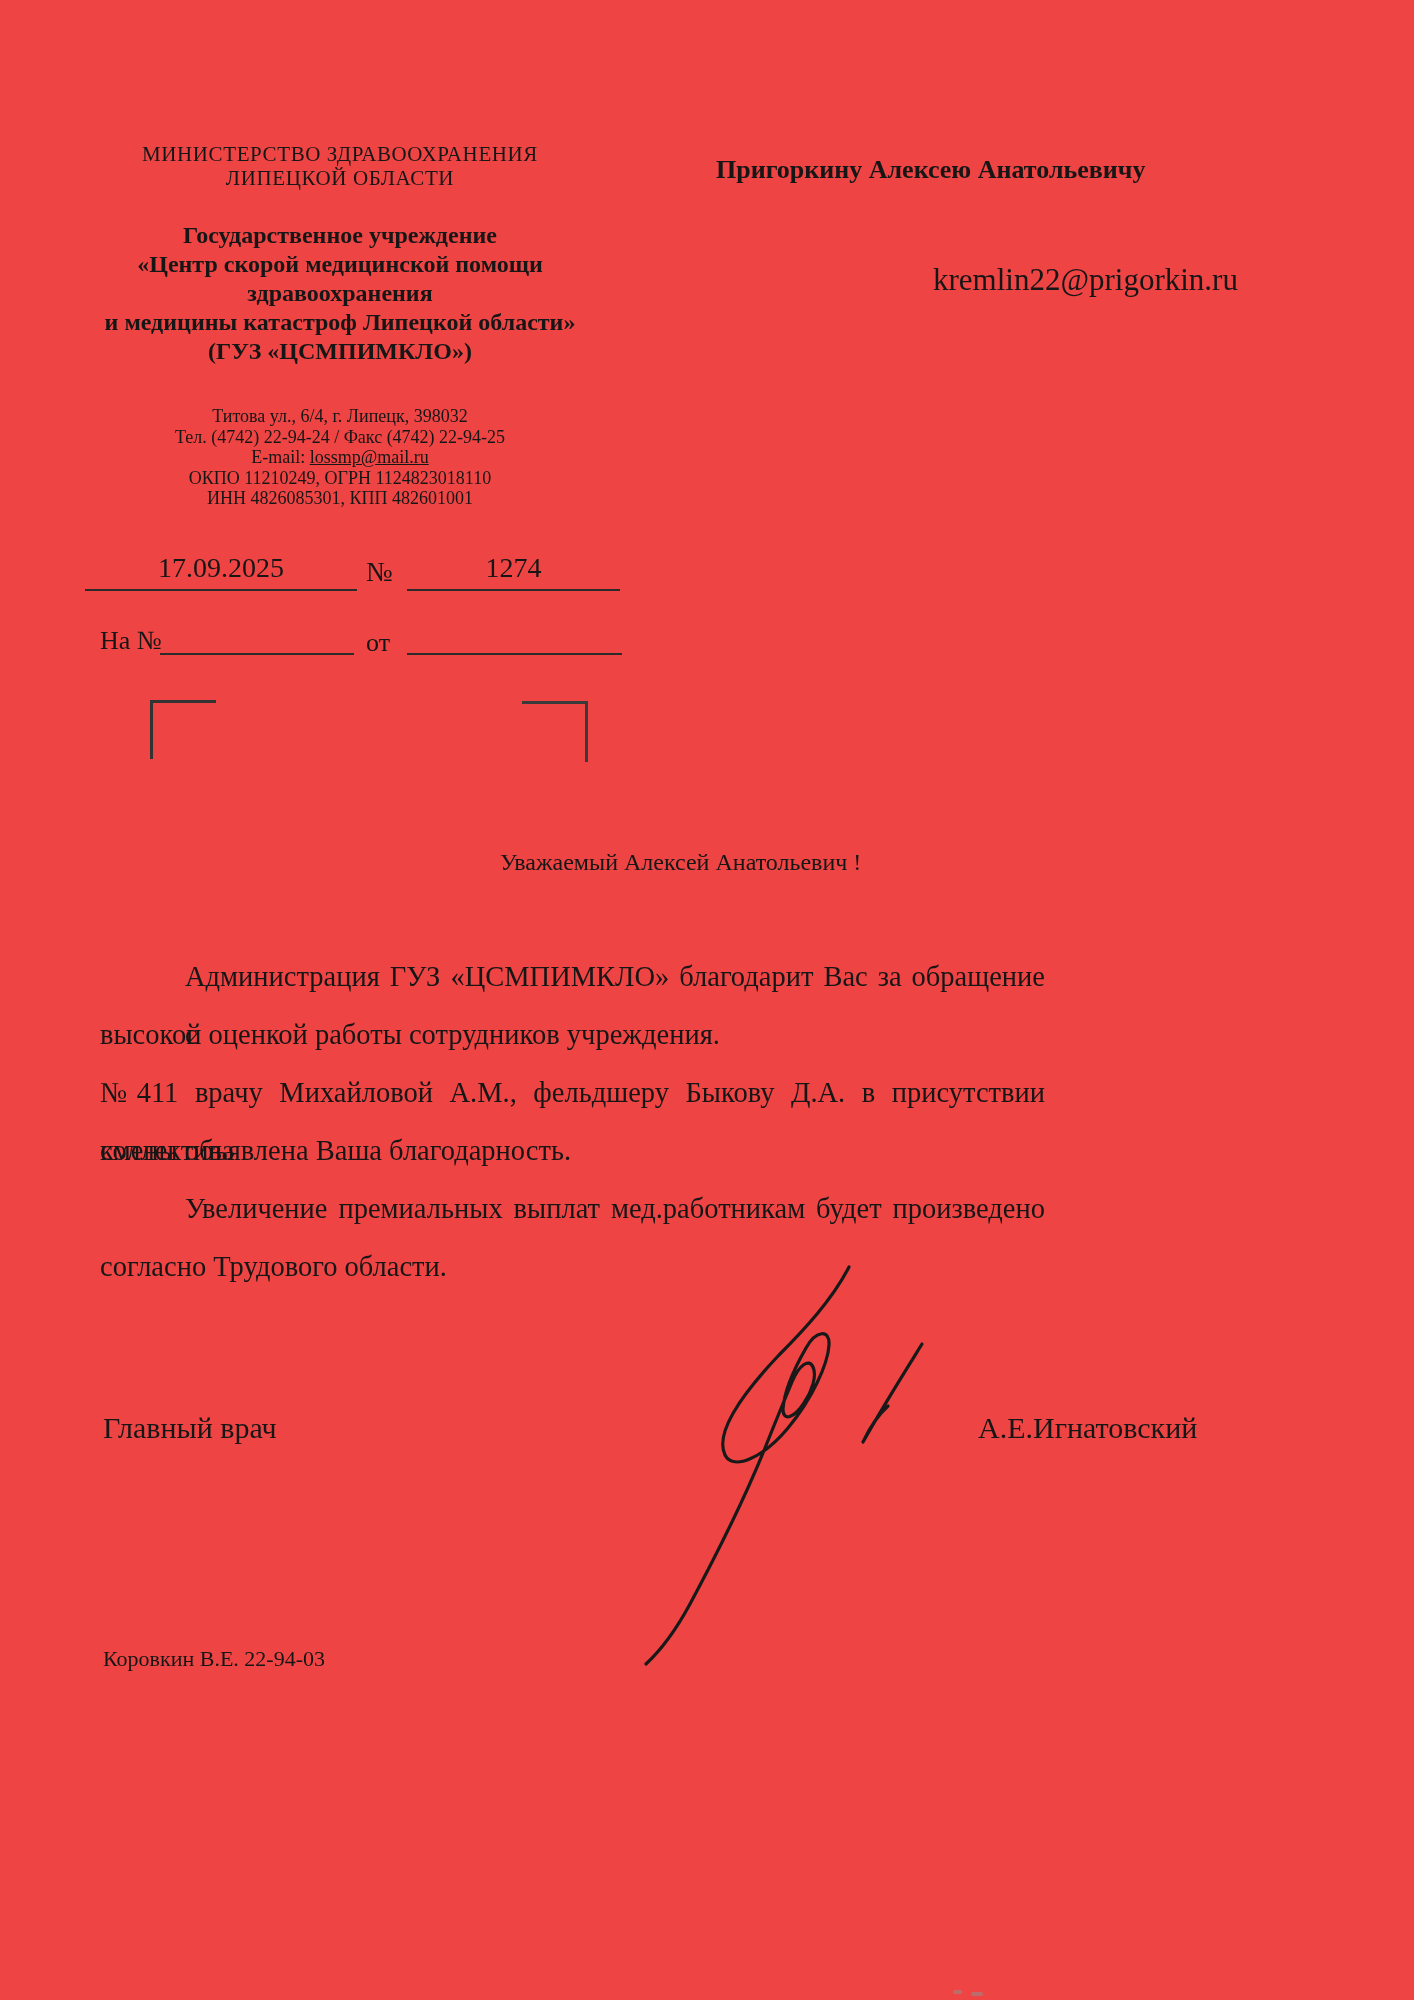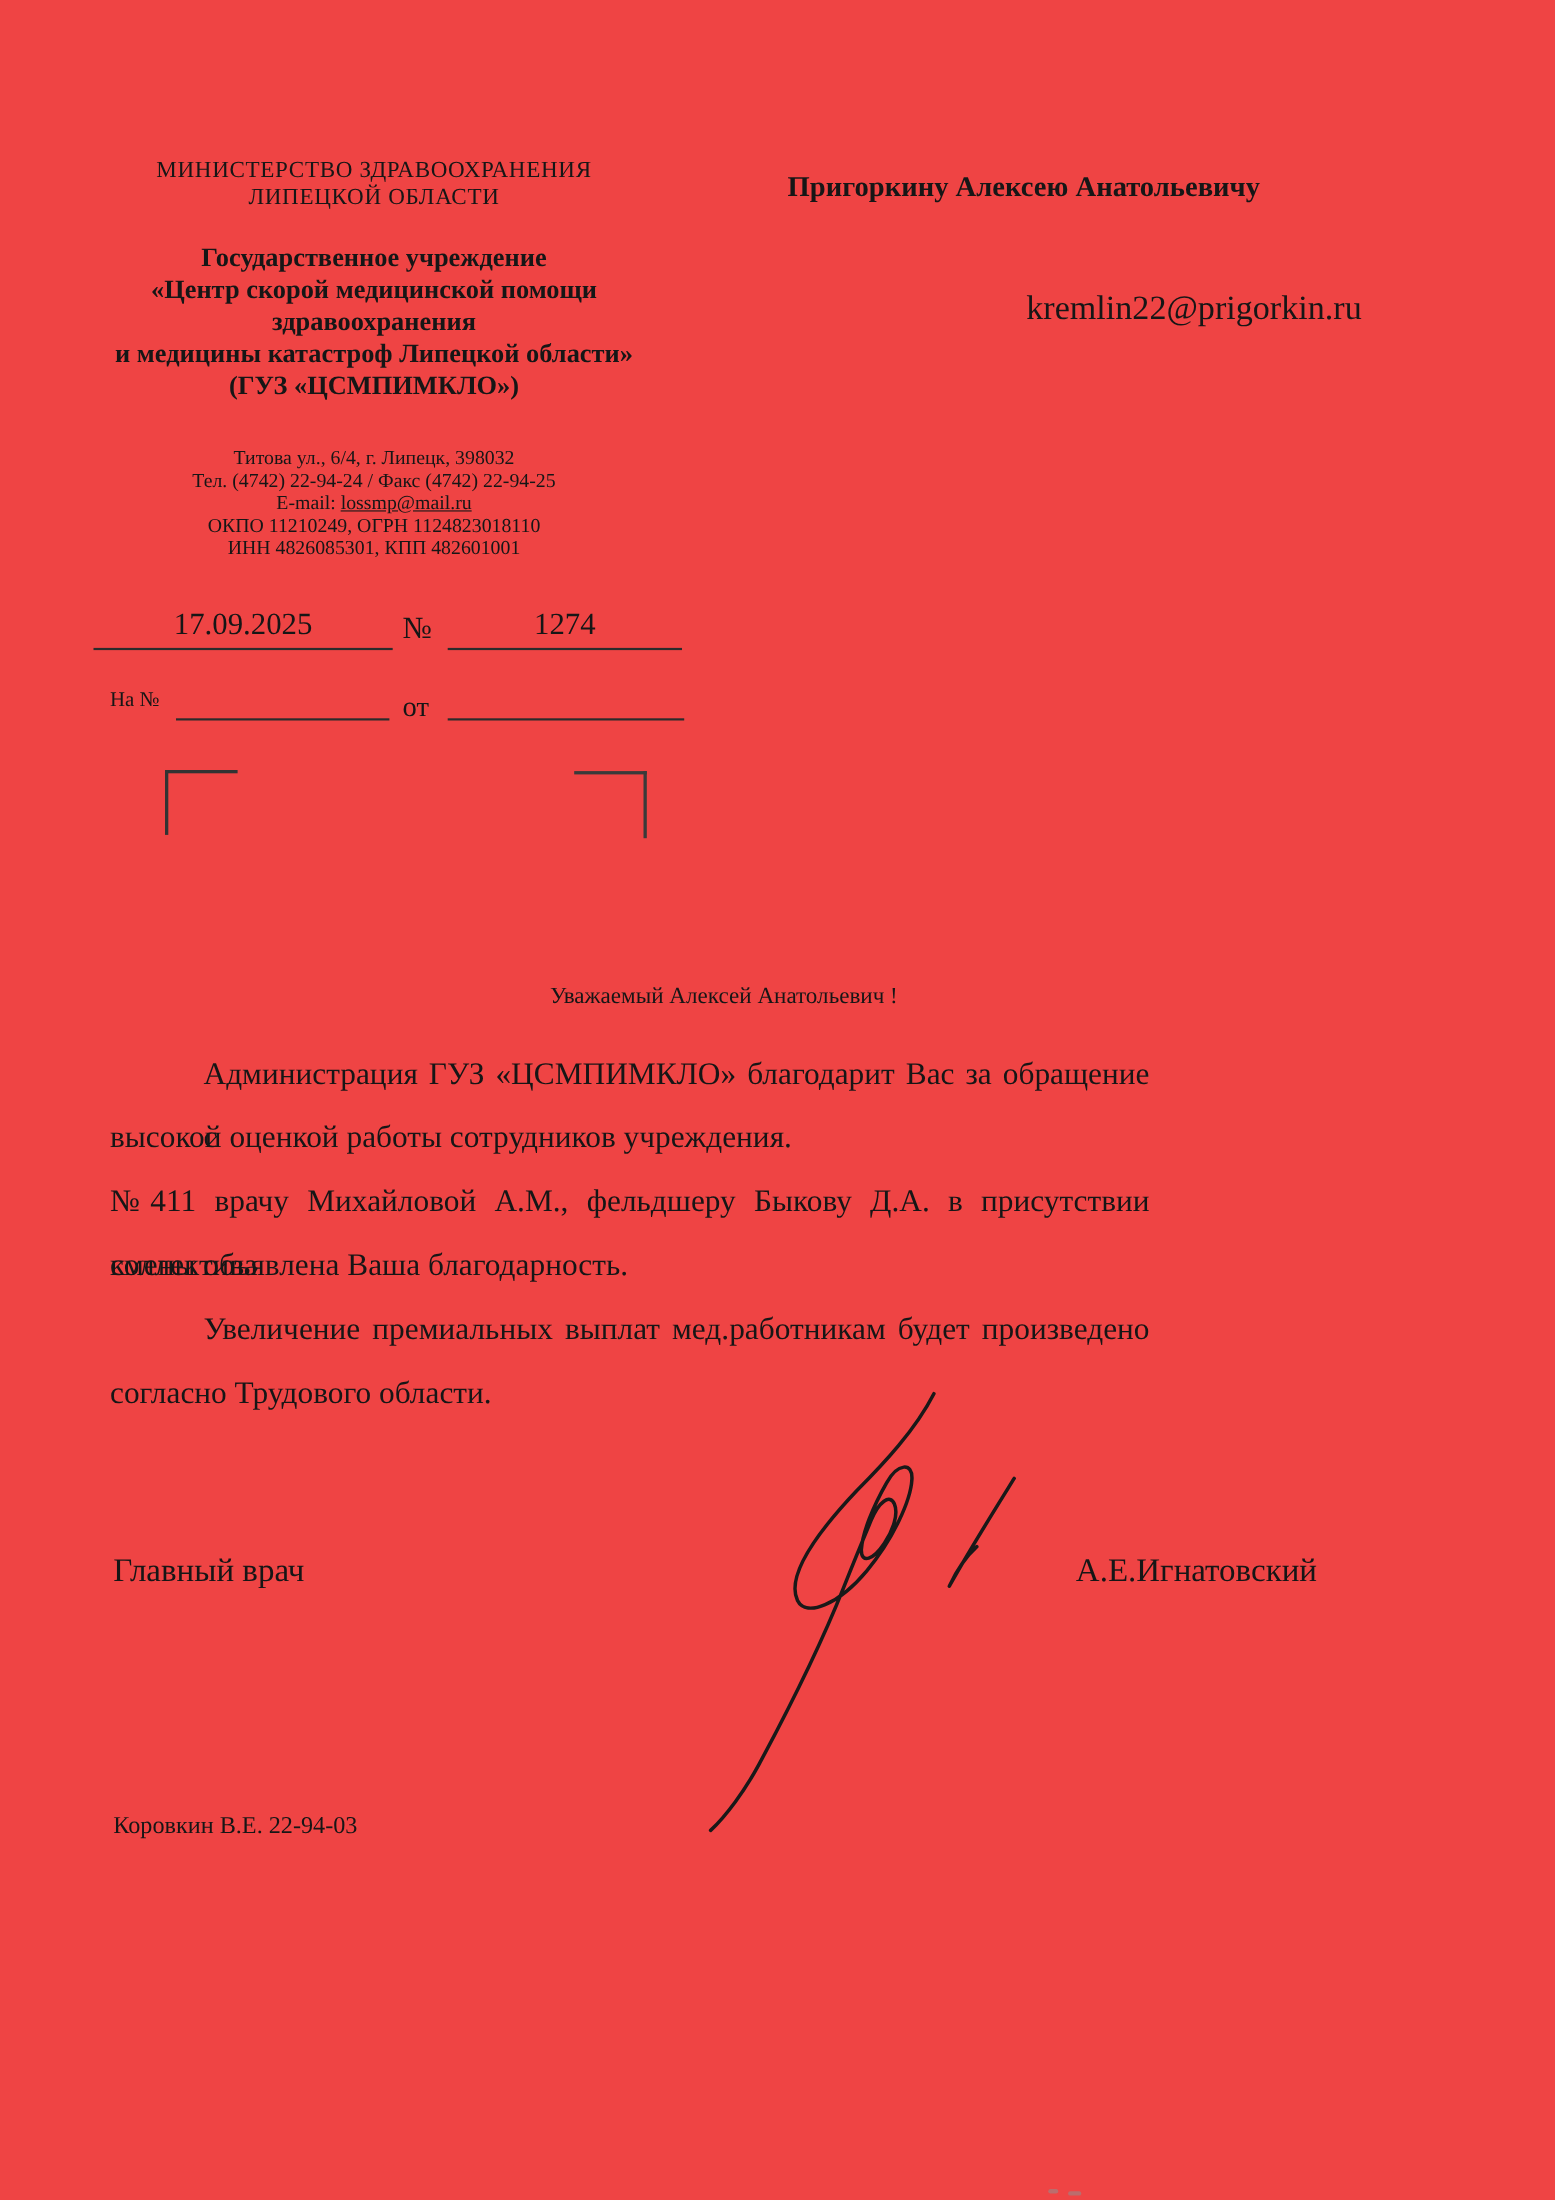--- a/index.html
+++ b/index.html
@@ -20,34 +20,34 @@
   
   .recipient-name  { left:716px; top:155px; font-size:26px;font-weight:bold; }
   .recipient-email { left:933px; top:262px; font-size:31px; }
 
   
   .ref { font-size:28px; }
   .fld { display:inline-block; text-align:center; border-bottom:2px solid #2b2b2b; padding-bottom:5px; }
   .u-date { left:85px;  top:552px; width:272px; }
   .no-label { left:366px; top:556px; }
   .u-num  { left:407px; top:552px; width:213px; }
-  .na-label { left:100px; top:626px; font-size:19px; }
+  .na-label { left:100px; top:626px; font-size:26px; }
   .ot-label { left:366px; top:628px; font-size:26px; }
   .uline { border-bottom:2px solid #2b2b2b; height:0; }
   .u-na { left:160px; top:653px; width:194px; }
   .u-ot { left:407px; top:653px; width:215px; }
 
   
   .corner-left  { left:150px; top:700px; width:63px; height:56px;
                   border-top:3px solid #333; border-left:3px solid #333; }
   .corner-right { left:522px; top:701px; width:63px; height:58px;
                   border-top:3px solid #3a3a3a; border-right:3px solid #3a3a3a; }
 
   
-  .salutation { left:500px; top:893px; font-size:21px; }
+  .salutation { left:500px; top:849px; font-size:24px; }
   .bodytext { left:100px; top:948px; width:945px; font-size:28.5px; }
   .bl { height:58px; line-height:58px; white-space:nowrap; overflow:visible; }
   .jl { text-align:justify; text-align-last:justify; white-space:normal; }
   .ind { padding-left:85px; }
 
   
   .position-title { left:103px; top:1411px; font-size:30px; }
   .signer-name    { left:978px; top:1411px; font-size:30px; }
   .signature-svg  { left:516px; top:1252px; }
 

